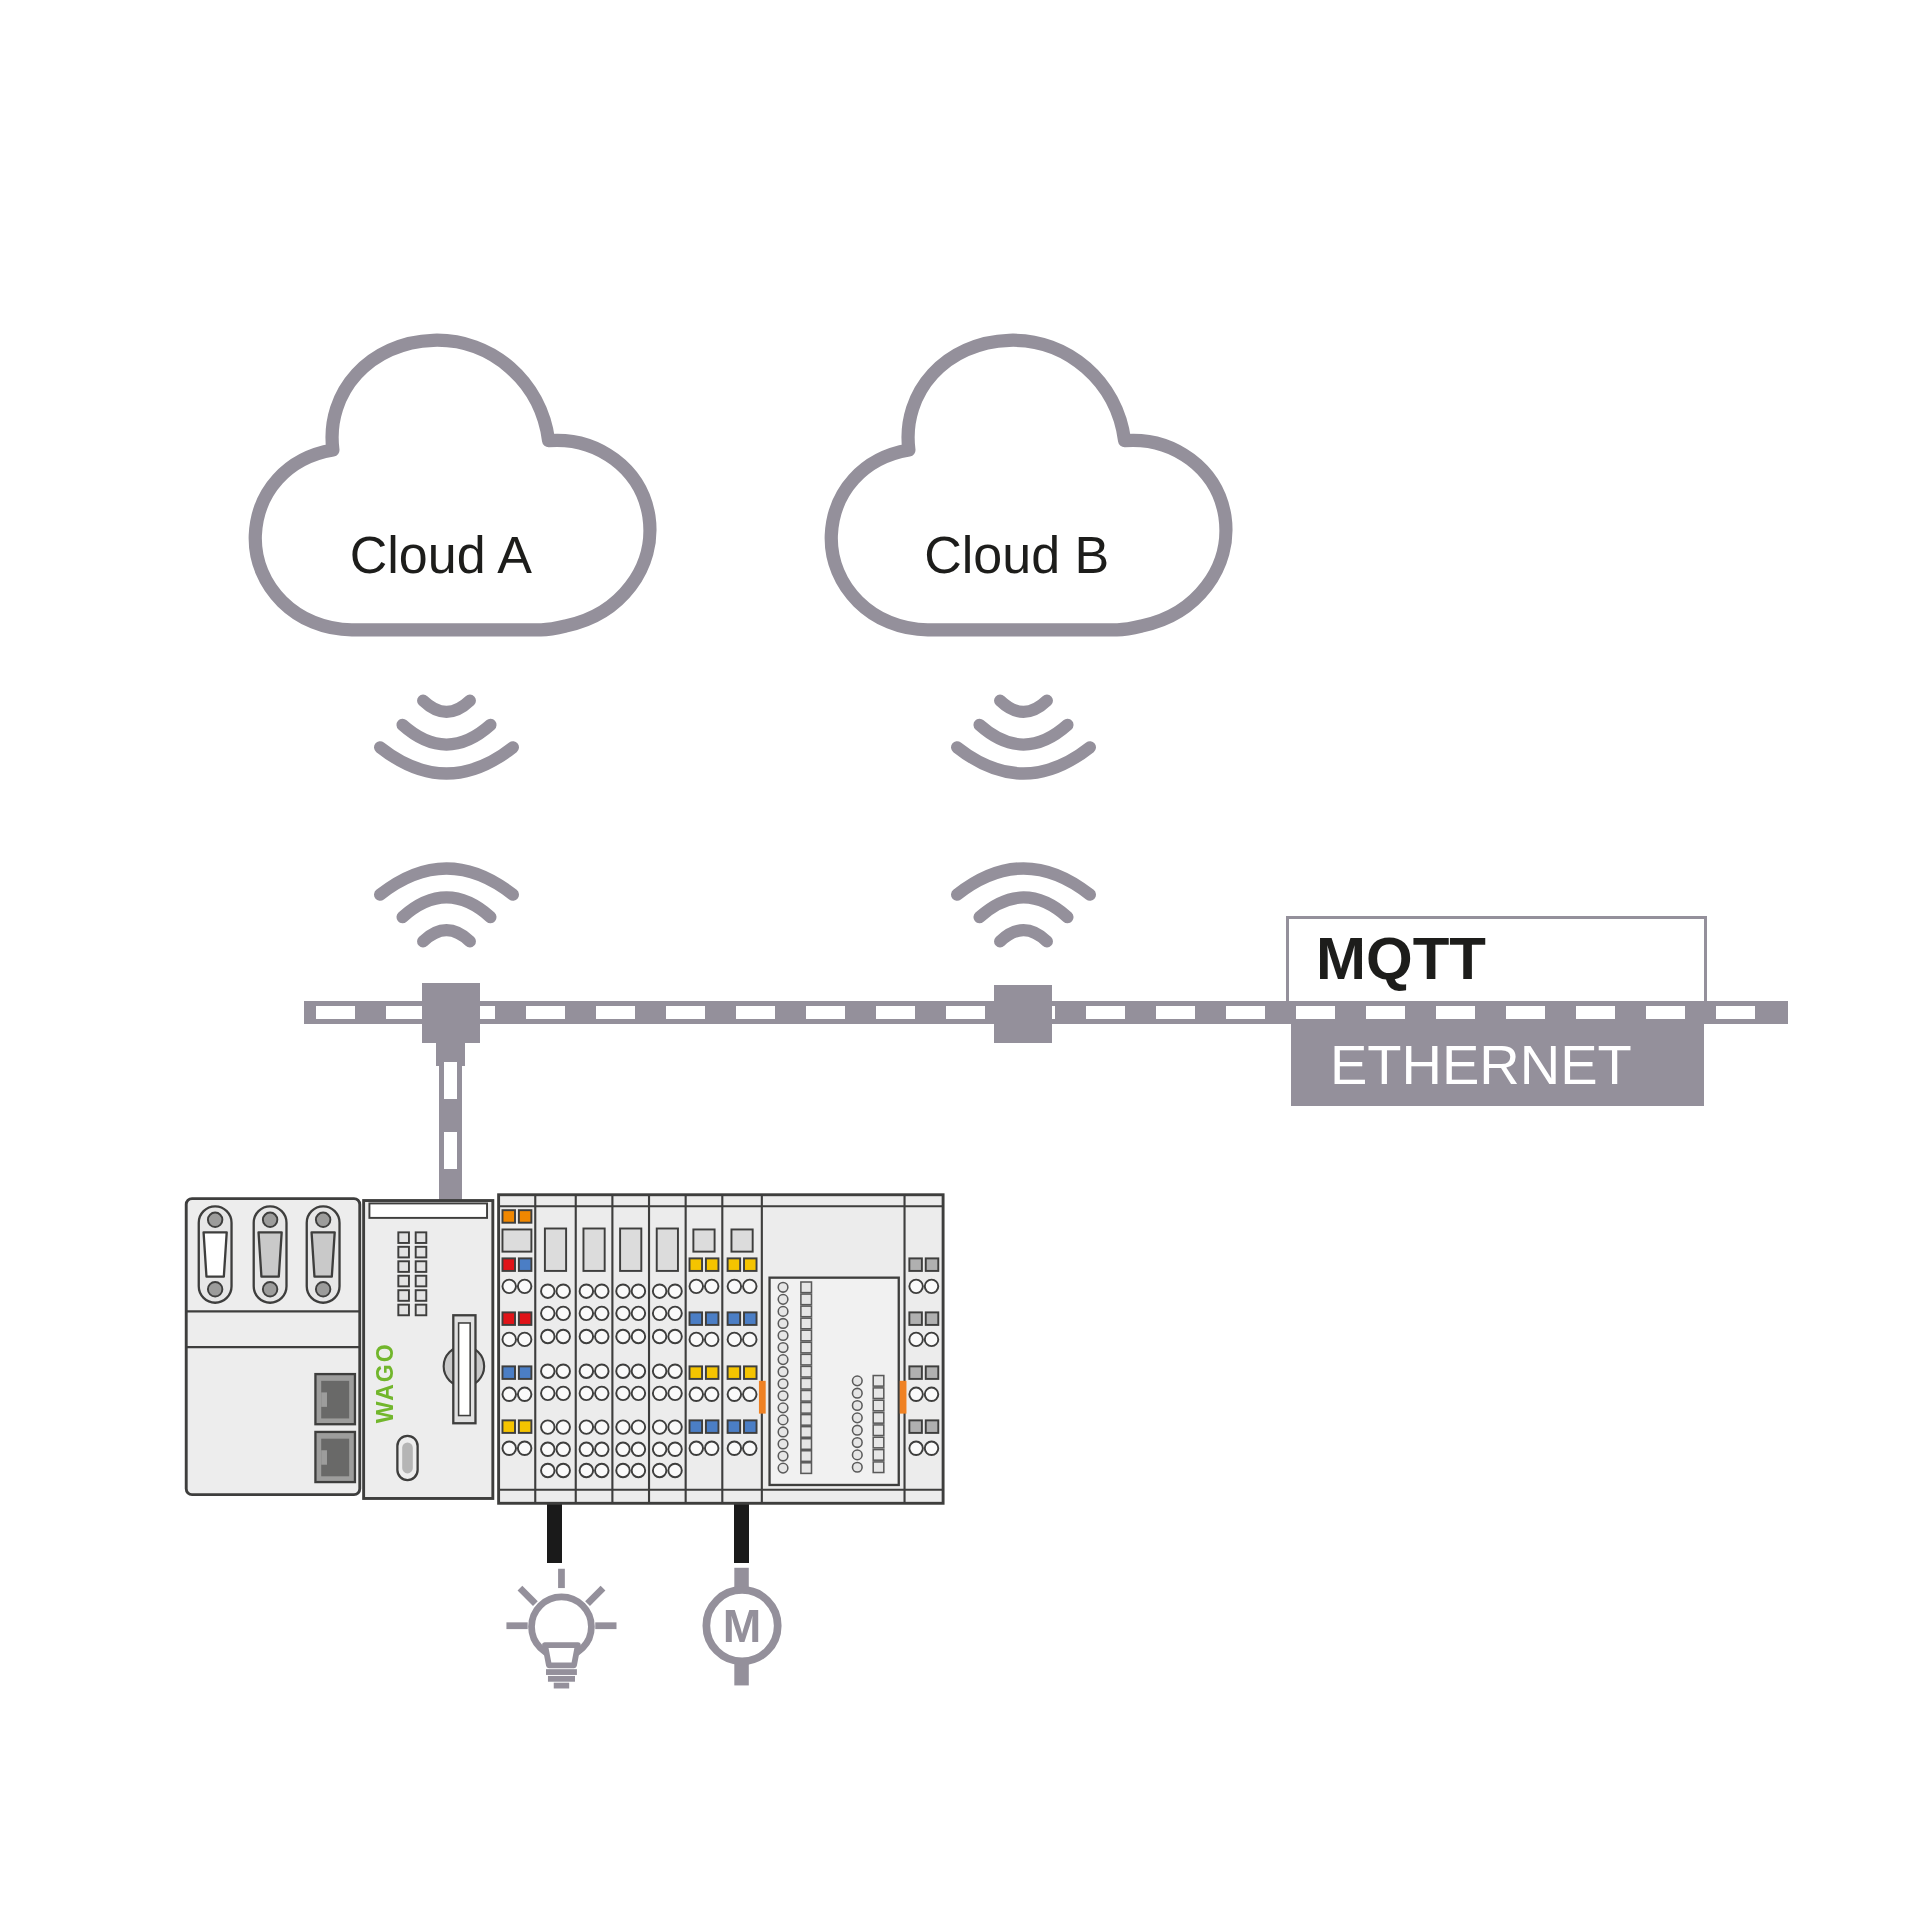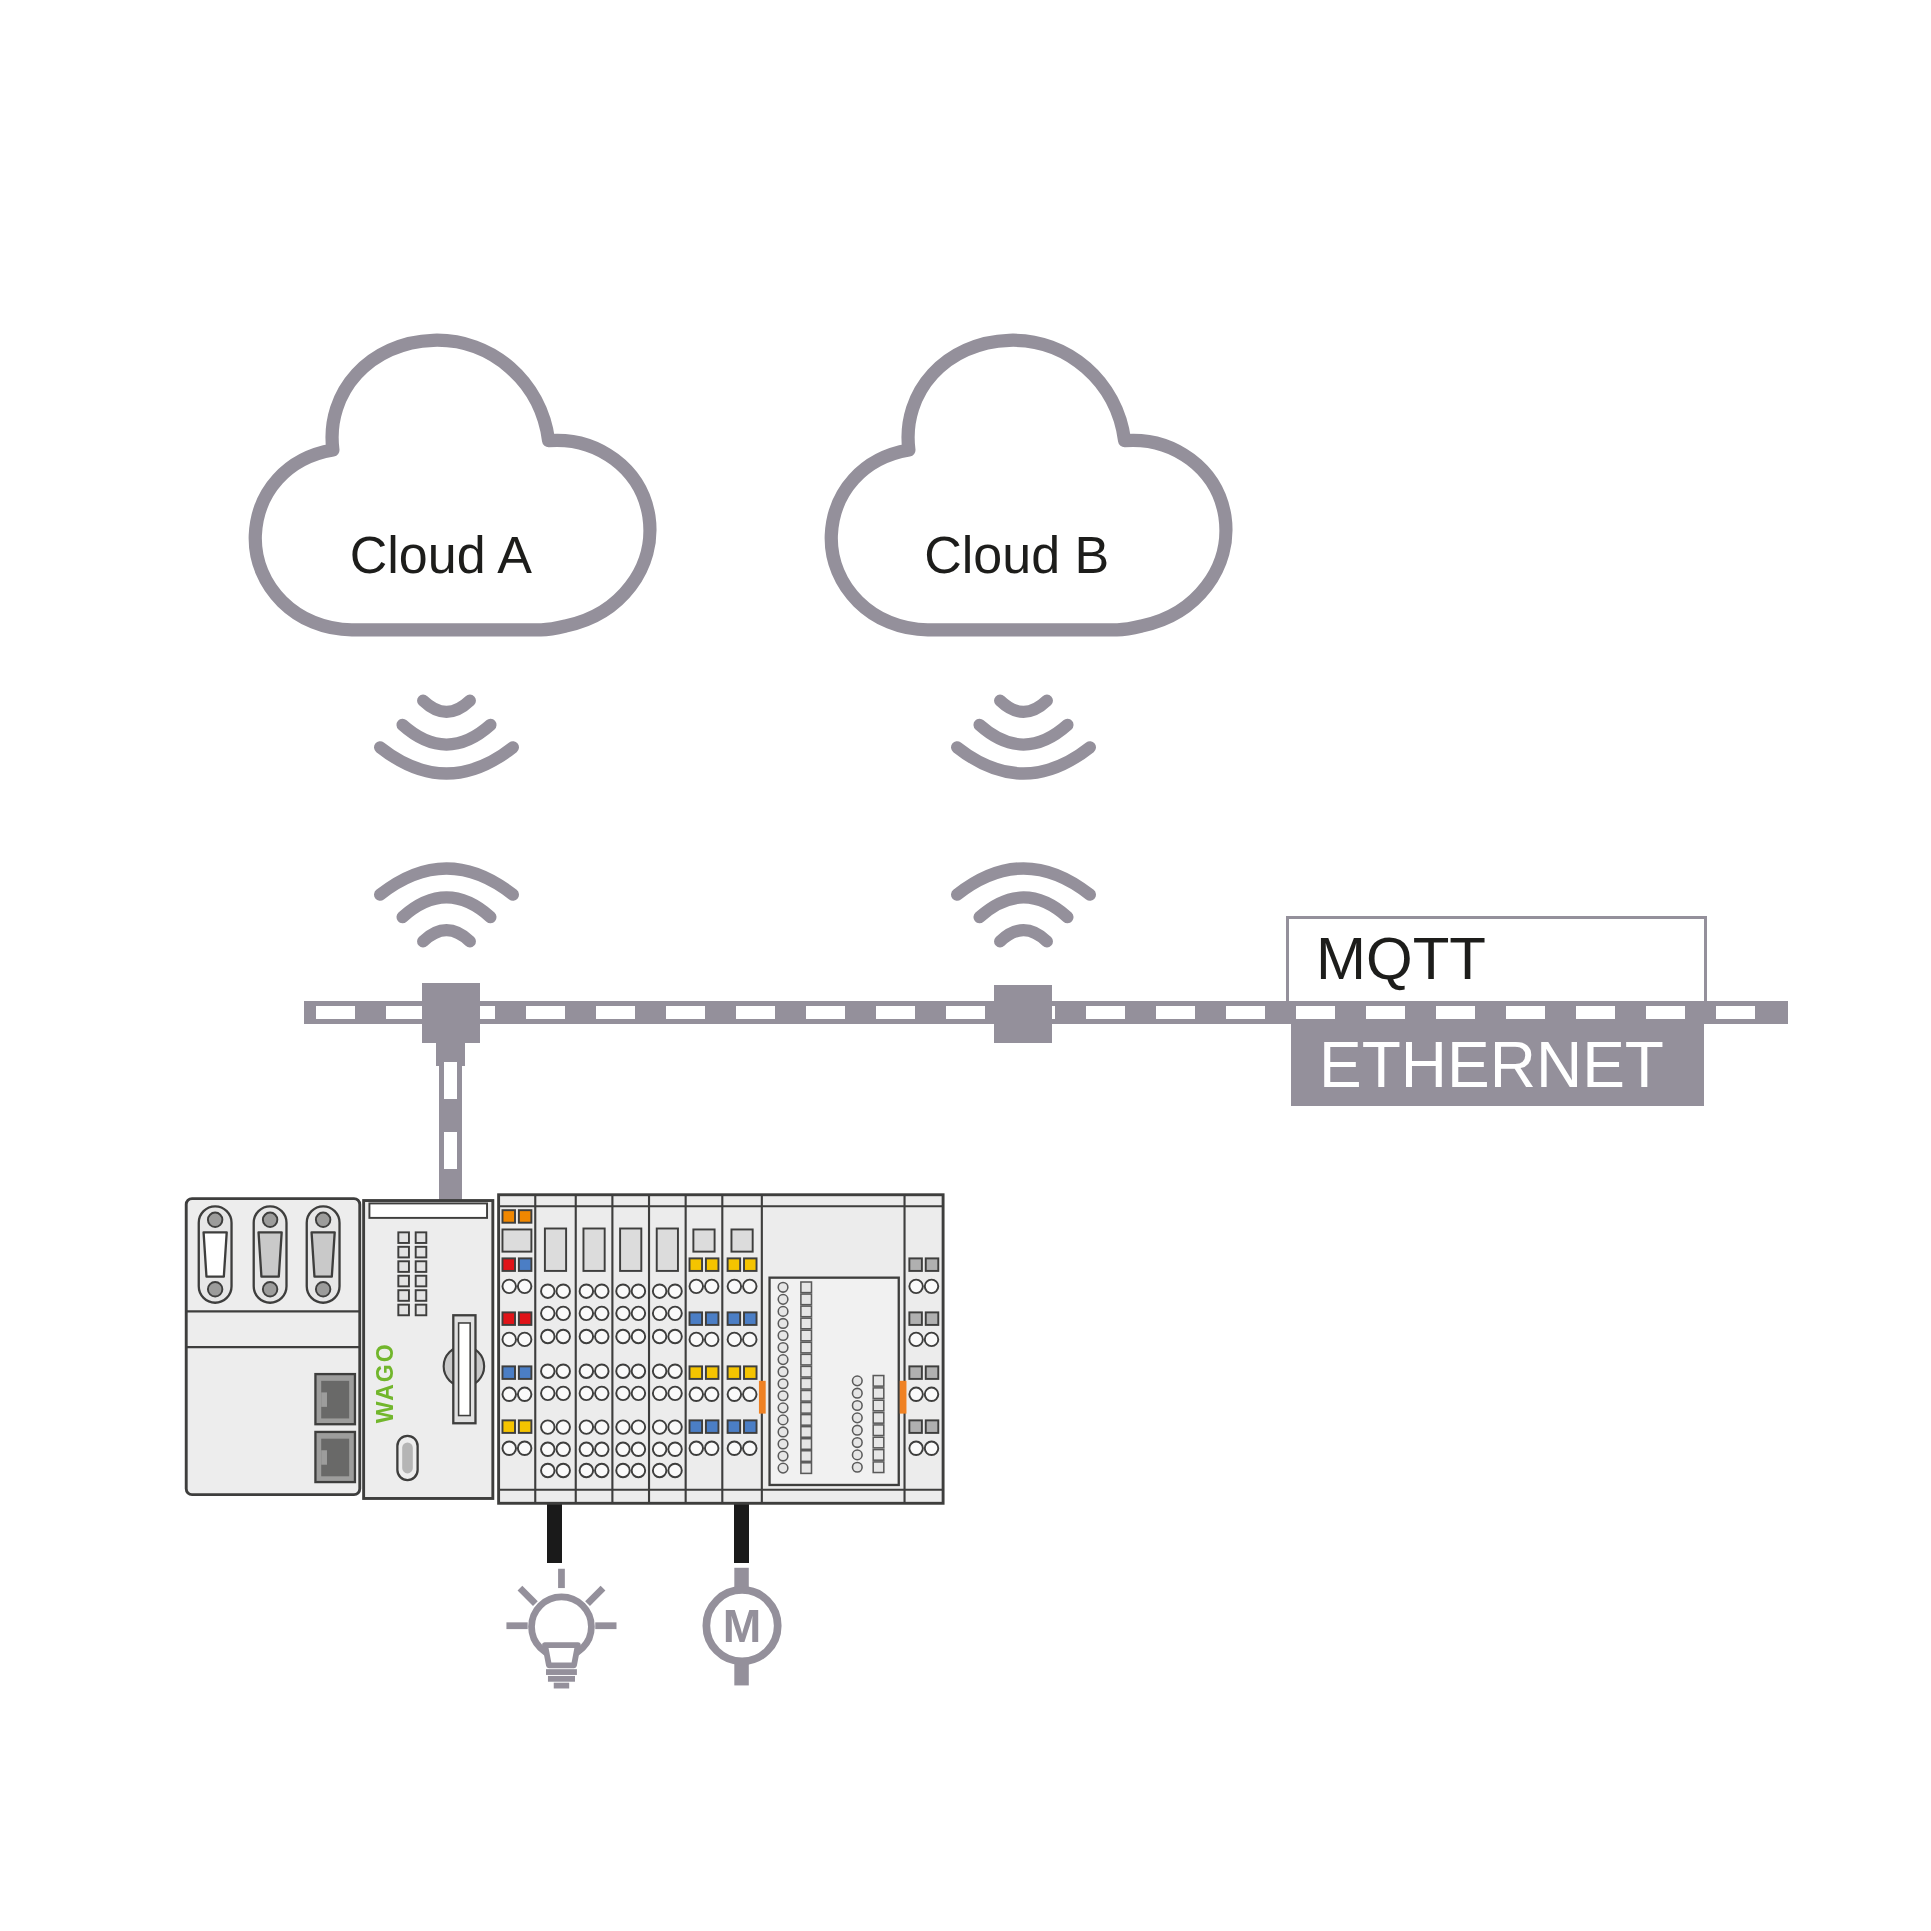--- a/index.html
+++ b/index.html
@@ -17,31 +17,31 @@
 
   
   .cloud-path{fill:#FFFFFF;stroke:var(--line-gray);stroke-width:14;stroke-linejoin:round;}
   .cloud-label{font-size:55px;fill:var(--text-black);text-anchor:middle;font-family:"Liberation Sans",sans-serif;}
 
   
   .wave{fill:none;stroke:var(--line-gray);stroke-width:13;stroke-linecap:round;}
 
   
   .mqtt-box{left:1286px;top:916px;width:421px;height:89px;background:#fff;
-            border:3.9px solid var(--line-gray);box-sizing:border-box;}
+            border:3.9px solid var(--line-gray);box-sizing:border-box;font-weight:bold;}
   .mqtt-box span{display:block;line-height:79px;font-size:60px;color:var(--text-black);padding-left:27px;}
   .bus{left:304px;top:1001px;width:1484px;height:23px;background:var(--line-gray);}
   .bus .dashes{position:absolute;left:11.6px;right:9.7px;top:4.8px;bottom:4.8px;
                background:repeating-linear-gradient(90deg,#fff 0 39px,transparent 39px 70px);}
   .junction{background:var(--line-gray);}
   .vline{left:439px;top:1062px;width:23px;height:140px;background:var(--line-gray);}
   .vline .dashes{position:absolute;left:4.8px;right:4.8px;top:0;bottom:0;
                  background:repeating-linear-gradient(180deg,#fff 0 37px,transparent 37px 70px);}
   .eth-box{left:1291px;top:1024px;width:413px;height:82px;background:var(--line-gray);}
-  .eth-box span{display:block;line-height:82px;font-size:64px;color:#fff;padding-left:28px;}
+  .eth-box span{display:block;line-height:82px;font-size:56px;color:#fff;padding-left:39px;}
 
   
   .body-rect{fill:var(--device-body);stroke:var(--device-border);stroke-width:3;}
   .ln{stroke:var(--device-border);stroke-width:2.2;}
   .dsub-outer{fill:#E7E7E7;stroke:var(--device-border);stroke-width:2.4;}
   .screw{fill:var(--screw-gray);stroke:var(--device-border);stroke-width:2;}
   .dface{stroke:var(--device-border);stroke-width:2.4;stroke-linejoin:round;}
   .dface-white{fill:#FFFFFF;} .dface-gray{fill:var(--mid-gray);}
   .rjframe{fill:var(--port-frame);stroke:var(--device-border);stroke-width:2.4;}
   .rjdark{fill:var(--port-dark);} .rjnotch{fill:var(--port-frame);}

